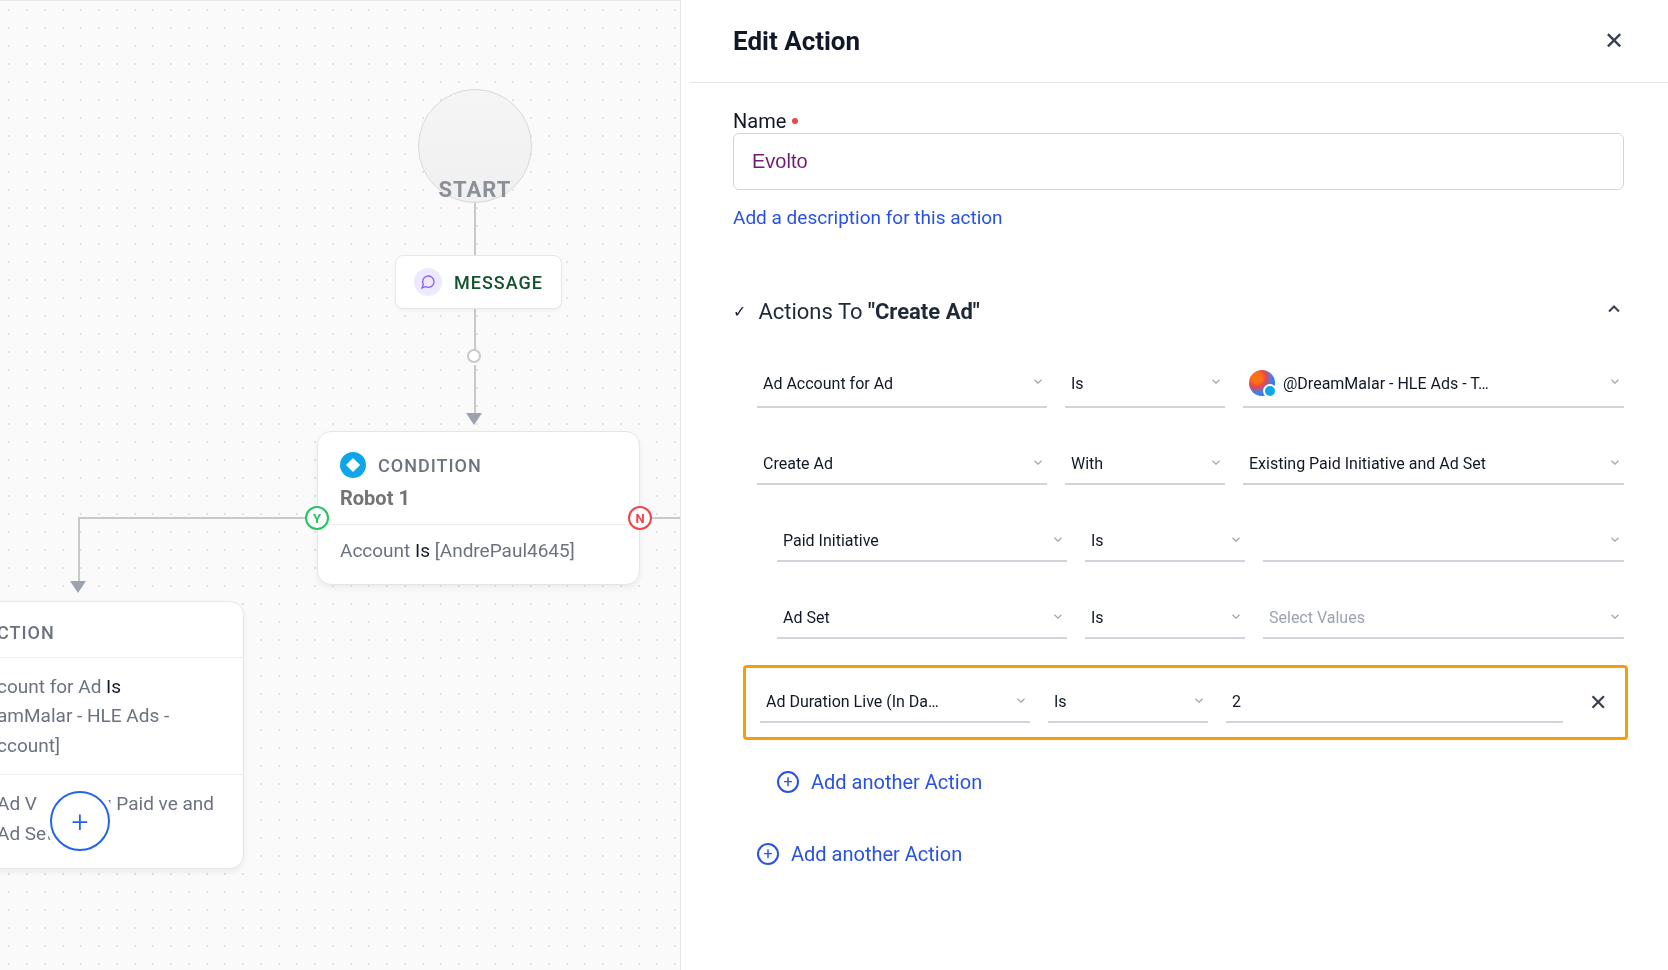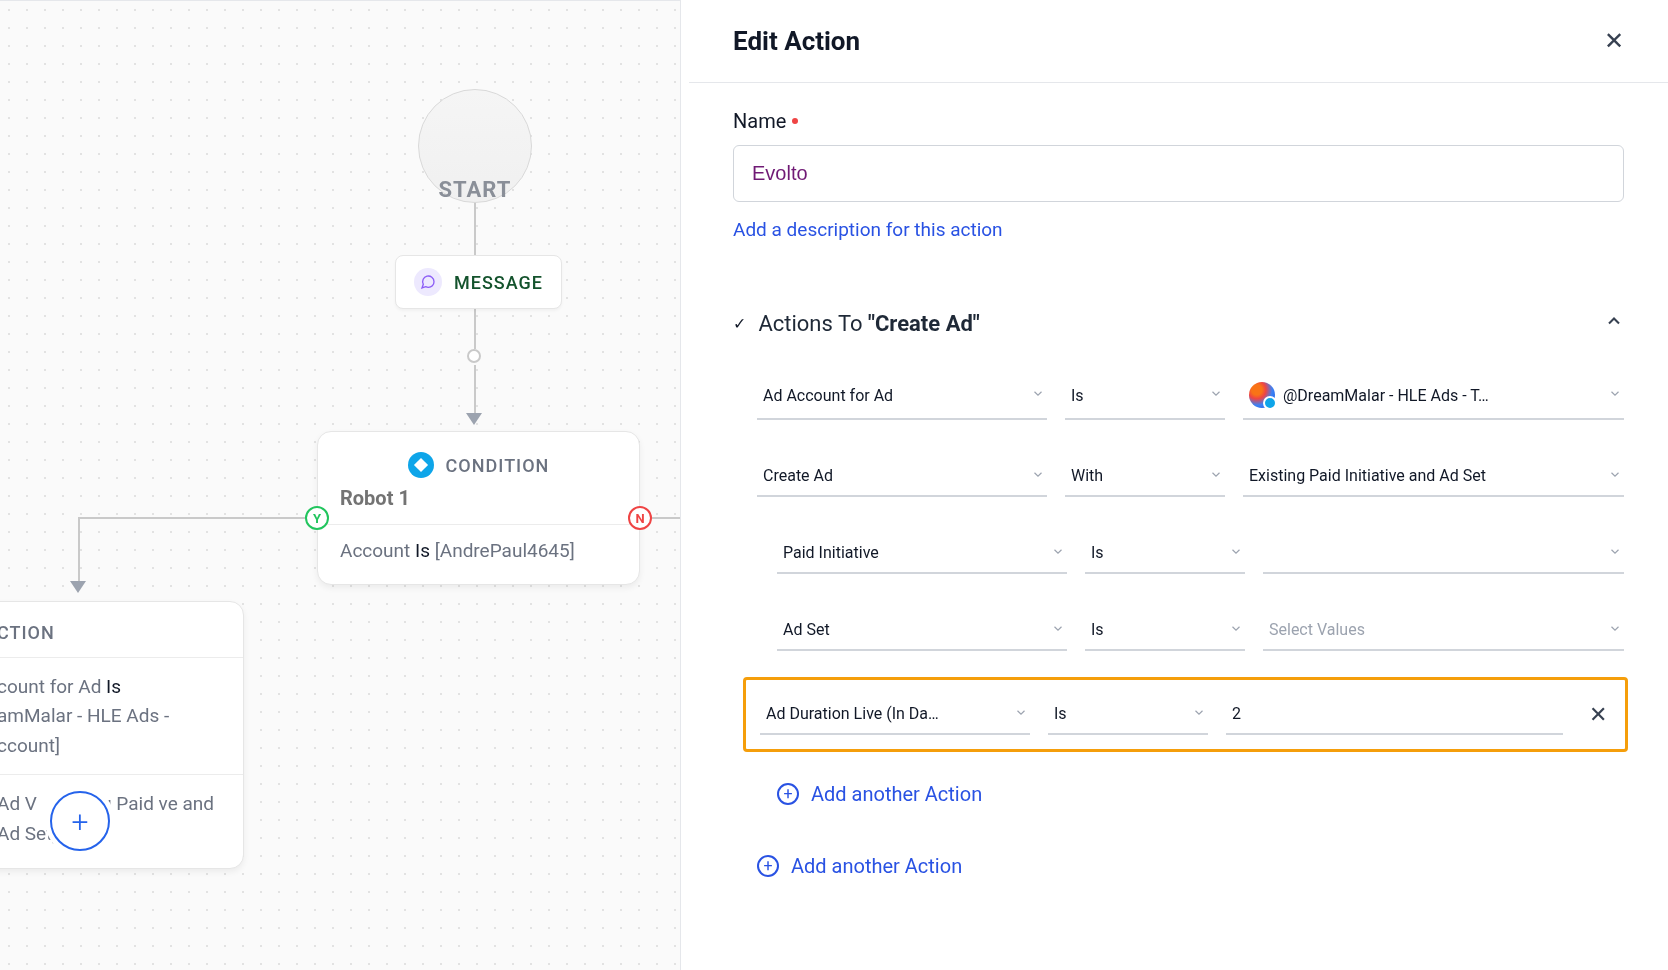--- a/index.html
+++ b/index.html
@@ -72,21 +72,21 @@
   position: absolute;
   top: 430px;
   left: 317px;
   width: 323px;
   background: #fff;
   border: 1px solid #e6e6e6;
   border-radius: 14px;
   box-shadow: 0 3px 6px rgba(0,0,0,0.06);
   padding: 20px 22px 22px;
 }
-.cond-header { display:flex; align-items:center; gap:12px;justify-content:center; }
+.cond-header { display:flex; align-items:center; gap:12px; }
 .cond-icon {
   width: 26px; height: 26px; border-radius: 50%;
   background: #0ea5e9;
   display:flex; align-items:center; justify-content:center;
 }
 .cond-icon div { width:10px; height:10px; background:#fff; transform: rotate(45deg);}
 .cond-header .lbl { font-size: 18px; letter-spacing: 1px; color:#6b7280; font-weight:500;}
 .cond-title { font-size: 20px; font-weight: 700; margin-top: 8px; color:#737373;}
 .cond-sep { height:1px; background:#ececec; margin:14px -22px;}
 .cond-desc { font-size: 19px; color:#6b7280;}
@@ -151,21 +151,21 @@
   padding-left:8px;
 }
 .panel-header {
   display:flex; align-items:center; justify-content:space-between;
   padding: 26px 44px;
   border-bottom: 1px solid #e5e7eb;
 }
 .panel-header h2 { font-size:26px; font-weight:700; color:#111827;}
 .close-x { font-size:24px; color:#374151; cursor:pointer;}
 .panel-body { padding: 26px 44px 60px; overflow:auto; flex:1;}
-.field-label { font-size:20px; color:#111827; display:flex; align-items:center; gap:6px; margin-bottom:12px;}
+.field-label { font-size:20px; color:#111827; display:flex; align-items:center; gap:6px; }
 .req-dot { width:6px; height:6px; border-radius:50%; background:#ef4444; display:inline-block;}
 .text-input {
   width:100%;
   border:1px solid #d1d5db;
   border-radius:6px;
   padding:16px 18px;
   font-size:20px;
   color:#701a75;
   outline:none;
 }

